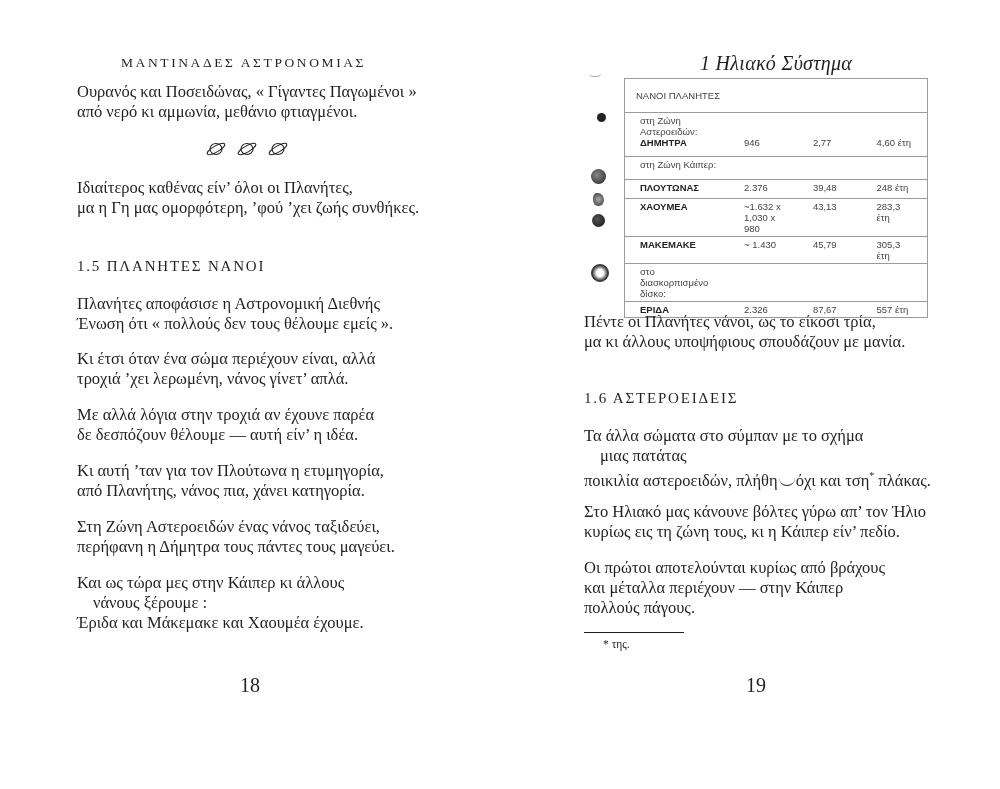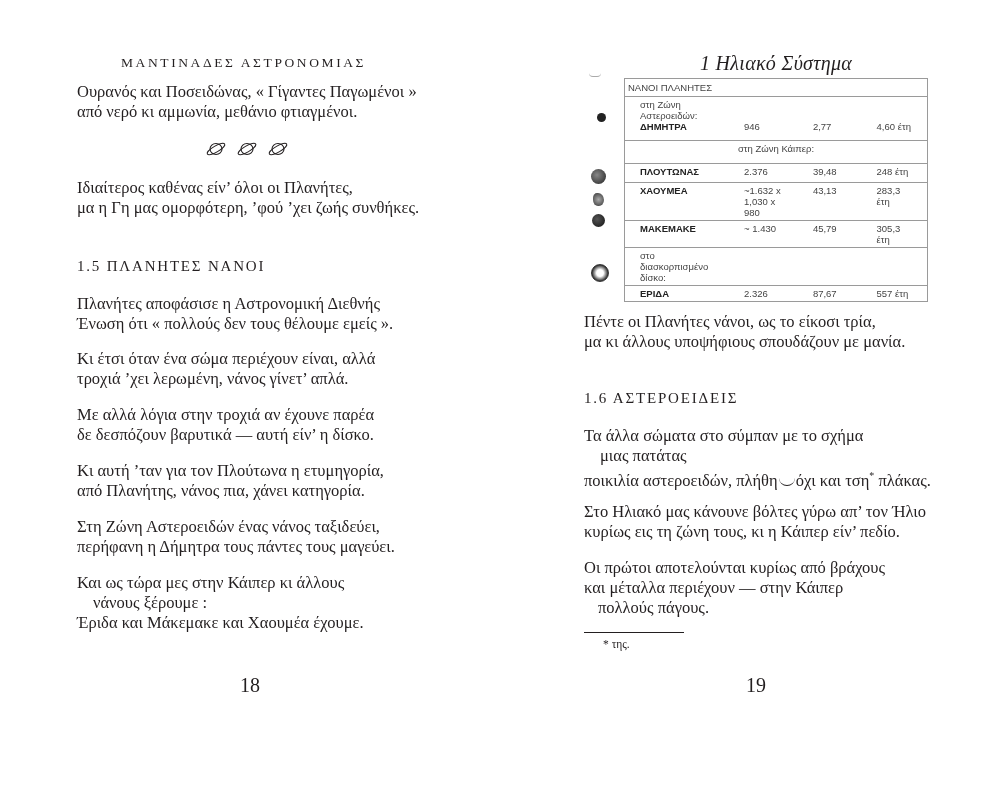--- a/index.html
+++ b/index.html
@@ -57,21 +57,21 @@
 
   <div class="heading" style="left:77px;top:258px;">1.5 ΠΛΑΝΗΤΕΣ ΝΑΝΟΙ</div>
 
   <div class="line" style="left:77px;top:294px;">Πλανήτες αποφάσισε η Αστρονομική Διεθνής</div>
   <div class="line" style="left:77px;top:314px;">Ένωση ότι « πολλούς δεν τους θέλουμε εμείς ».</div>
 
   <div class="line" style="left:77px;top:349px;">Κι έτσι όταν ένα σώμα περιέχουν είναι, αλλά</div>
   <div class="line" style="left:77px;top:369px;">τροχιά ’χει λερωμένη, νάνος γίνετ’ απλά.</div>
 
   <div class="line" style="left:77px;top:405px;">Με αλλά λόγια στην τροχιά αν έχουνε παρέα</div>
-  <div class="line" style="left:77px;top:425px;">δε δεσπόζουν βαρυτικά — αυτή είν’ η δίσκο.</div>
+  <div class="line" style="left:77px;top:425px;">δε δεσπόζουν θέλουμε — αυτή είν’ η ιδέα.</div>
 
   <div class="line" style="left:77px;top:461px;">Κι αυτή ’ταν για τον Πλούτωνα η ετυμηγορία,</div>
   <div class="line" style="left:77px;top:481px;">από Πλανήτης, νάνος πια, χάνει κατηγορία.</div>
 
   <div class="line" style="left:77px;top:517px;">Στη Ζώνη Αστεροειδών ένας νάνος ταξιδεύει,</div>
   <div class="line" style="left:77px;top:537px;">περήφανη η Δήμητρα τους πάντες τους μαγεύει.</div>
 
   <div class="line" style="left:77px;top:573px;">Και ως τώρα μες στην Κάιπερ κι άλλους</div>
   <div class="line" style="left:93px;top:593px;">νάνους ξέρουμε :</div>
   <div class="line" style="left:77px;top:613px;">Έριδα και Μάκεμακε και Χαουμέα έχουμε.</div>
@@ -86,33 +86,33 @@
 
   <div class="planet-icon" style="left:97px;top:113px;width:9px;height:9px;background:#222;"></div>
   <div class="planet-icon" style="left:91px;top:169px;width:15px;height:15px;background:radial-gradient(circle at 40% 40%,#888,#222);"></div>
   <div class="planet-icon" style="left:93px;top:193px;width:11px;height:13px;background:radial-gradient(circle at 50% 50%,#aaa,#333);border-radius:40% 60% 50% 50%;"></div>
   <div class="planet-icon" style="left:92px;top:214px;width:13px;height:13px;background:radial-gradient(circle at 40% 40%,#555,#111);"></div>
   <div class="planet-icon" style="left:91px;top:264px;width:16px;height:16px;background:radial-gradient(circle at 50% 50%,#fff 30%,#333 70%);border:1px solid #333;"></div>
 
   <table class="dwarf-table">
     <tbody>
         <tr>
-      <td colspan="4" style="padding:3px;">ΝΑΝΟΙ ΠΛΑΝΗΤΕΣ</td>
+      <td colspan="4" style="padding:11px;">ΝΑΝΟΙ ΠΛΑΝΗΤΕΣ</td>
     </tr>
     <tr>
       <td class="col1" style="padding-bottom:8px;">
         <span style="display:block;width:70px;">στη Ζώνη Αστεροειδών:</span>
         <span class="name" style="font-weight:bold;color:#222;">ΔΗΜΗΤΡΑ</span>
       </td>
       <td class="col2" style="vertical-align:bottom;padding-bottom:8px;">946</td>
       <td class="col3" style="vertical-align:bottom;padding-bottom:8px;">2,77</td>
       <td class="col4" style="vertical-align:bottom;padding-bottom:8px;">4,60 έτη</td>
     </tr>
     <tr>
-      <td colspan="4" style="height:18px;text-align:center;">στη Ζώνη Κάιπερ:</td>
+      <td colspan="4" style="height:18px;">στη Ζώνη Κάιπερ:</td>
     </tr>
     <tr>
       <td class="name" style="height:14px;">ΠΛΟΥΤΩΝΑΣ</td>
       <td>2.376</td>
       <td>39,48</td>
       <td>248 έτη</td>
     </tr>
     <tr>
       <td class="name">ΧΑΟΥΜΕΑ</td>
       <td>~1.632 x 1,030 x 980</td>
@@ -148,19 +148,19 @@
   <div class="line" style="left:100px;top:446px;">μιας πατάτας</div>
   <div class="line" style="left:84px;top:466px;">
     <span>ποικιλία αστεροειδών, πλήθη</span><span class="ligature"></span><span>όχι και τση</span><sup style="font-size:10px;">*</sup><span> πλάκας.</span>
   </div>
 
   <div class="line" style="left:84px;top:502px;">Στο Ηλιακό μας κάνουνε βόλτες γύρω απ’ τον Ήλιο</div>
   <div class="line" style="left:84px;top:522px;">κυρίως εις τη ζώνη τους, κι η Κάιπερ είν’ πεδίο.</div>
 
   <div class="line" style="left:84px;top:558px;">Οι πρώτοι αποτελούνται κυρίως από βράχους</div>
   <div class="line" style="left:84px;top:578px;">και μέταλλα περιέχουν — στην Κάιπερ</div>
-  <div class="line" style="left:98px;top:598px;">πολλούς πάγους.</div>
+  <div class="line" style="left:84px;top:598px;">πολλούς πάγους.</div>
 
   <div class="footnote-rule"></div>
   <div class="footnote">* της.</div>
 
   <div class="page-num" style="left:246px;">19</div>
 </div>
 
 </body></html>

